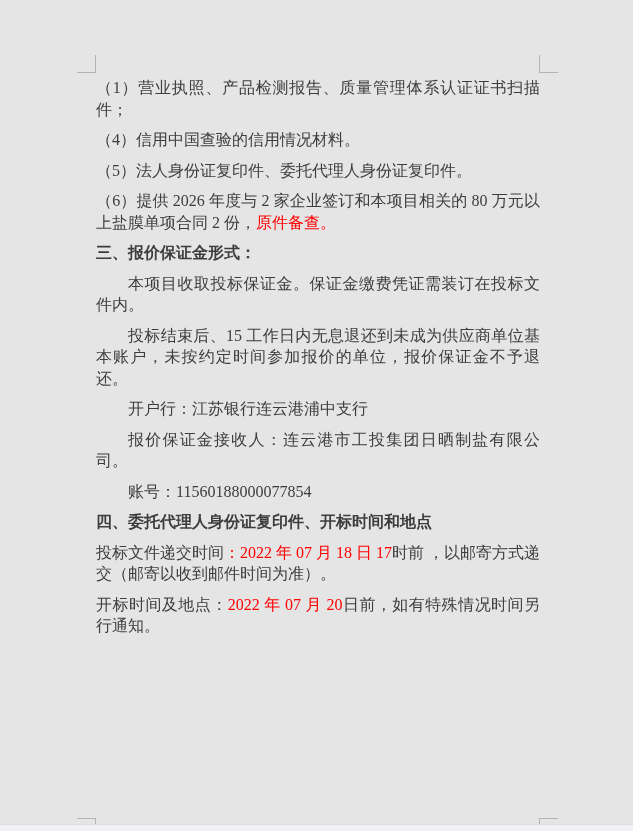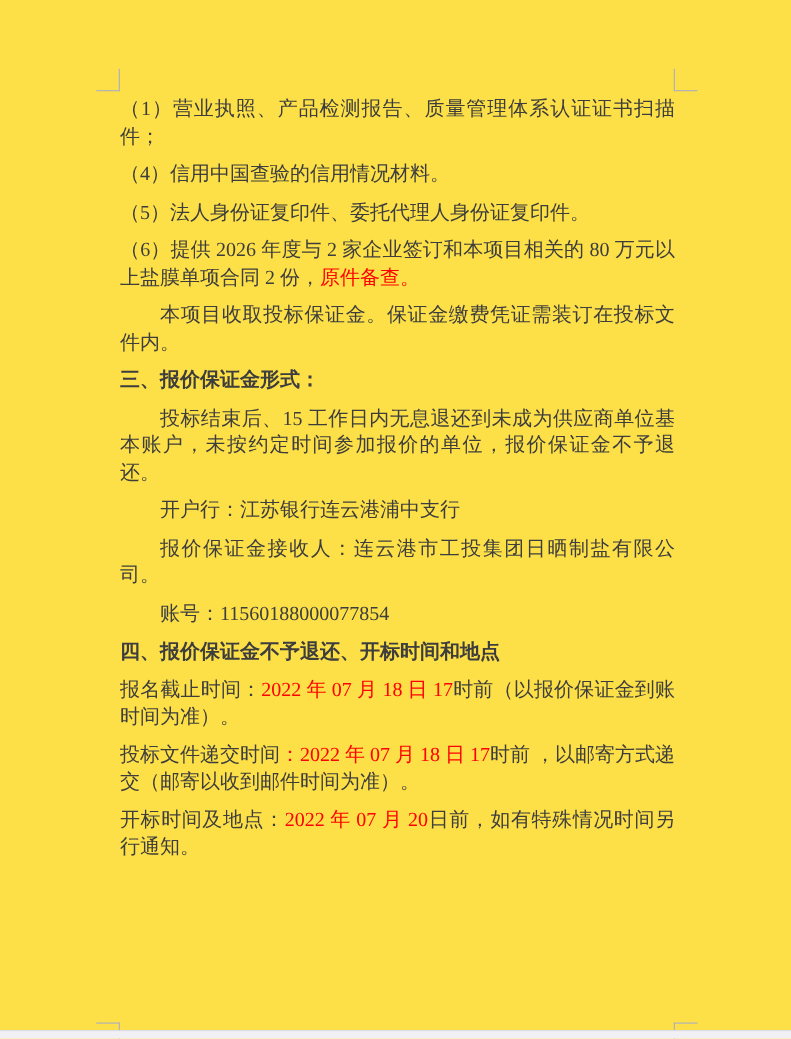--- a/index.html
+++ b/index.html
@@ -10,21 +10,21 @@
     width: 633px;
     height: 831px;
     background: #ffffff;
     font-family: "Liberation Serif", "DejaVu Serif", serif;
     overflow: hidden;
   }
   .page {
     position: relative;
     width: 633px;
     height: 831px;
-    background: #fde047;
+    background: #e5e5e5;
   }
   
   .mark {
     position: absolute;
     width: 18px;
     height: 17px;
   }
   .mark.tl { left: 77px;  top: 55px;  border-right: 1px solid #b4b4b4; border-bottom: 1px solid #b4b4b4; }
   .mark.tr { left: 539px; top: 55px;  border-left: 1px solid #b4b4b4;  border-bottom: 1px solid #b4b4b4; }
   .mark.bl { left: 77px;  top: 818px; border-right: 1px solid #b4b4b4; border-top: 1px solid #b4b4b4; }
@@ -74,31 +74,30 @@
   <div class="mark br"></div>
 
   <div class="content">
 
     <p class="para">（1）营业执照、产品检测报告、质量管理体系认证证书扫描件；</p>
     <p class="para">（4）信用中国查验的信用情况材料。</p>
     <p class="para">（5）法人身份证复印件、委托代理人身份证复印件。</p>
 
     <p class="para"><span>（6）提供 2026 年度与 2 家企业签订和本项目相关的 80 万元以上盐膜单项合同 2 份，</span><span class="red">原件备查。</span></p>
 
+    <p class="para heading">三、报价保证金形式：</p>
+
     <p class="para indent2">本项目收取投标保证金。保证金缴费凭证需装订在投标文件内。</p>
-
-    <p class="para heading">三、报价保证金形式：</p>
     <p class="para indent2">投标结束后、15 工作日内无息退还到未成为供应商单位基本账户，未按约定时间参加报价的单位，报价保证金不予退还。</p>
     <p class="para indent2">开户行：江苏银行连云港浦中支行</p>
     <p class="para indent2">报价保证金接收人：连云港市工投集团日晒制盐有限公司。</p>
     <p class="para indent2">账号：11560188000077854</p>
 
-    <p class="para heading">四、报价保证金不予退还、开标时间和地点</p>
+    <p class="para heading">四、委托代理人身份证复印件、开标时间和地点</p>
 
-    <p class="para"><span>报名截止时间：</span><span class="red">2022 年 07 月 18 日 17</span><span>时前（以报价保证金到账时间为准）。</span></p>
 
     <p class="para"><span>投标文件递交时间</span><span class="red">：2022 年 07 月 18 日 17</span><span>时前 ，以邮寄方式递交（邮寄以收到邮件时间为准）。</span></p>
 
     <p class="para"><span>开标时间及地点：</span><span class="red">2022 年 07 月 20</span><span>日前，如有特殊情况时间另行通知。</span></p>
 
   </div>
 
   <div class="page-gap"></div>
 
 </div>

